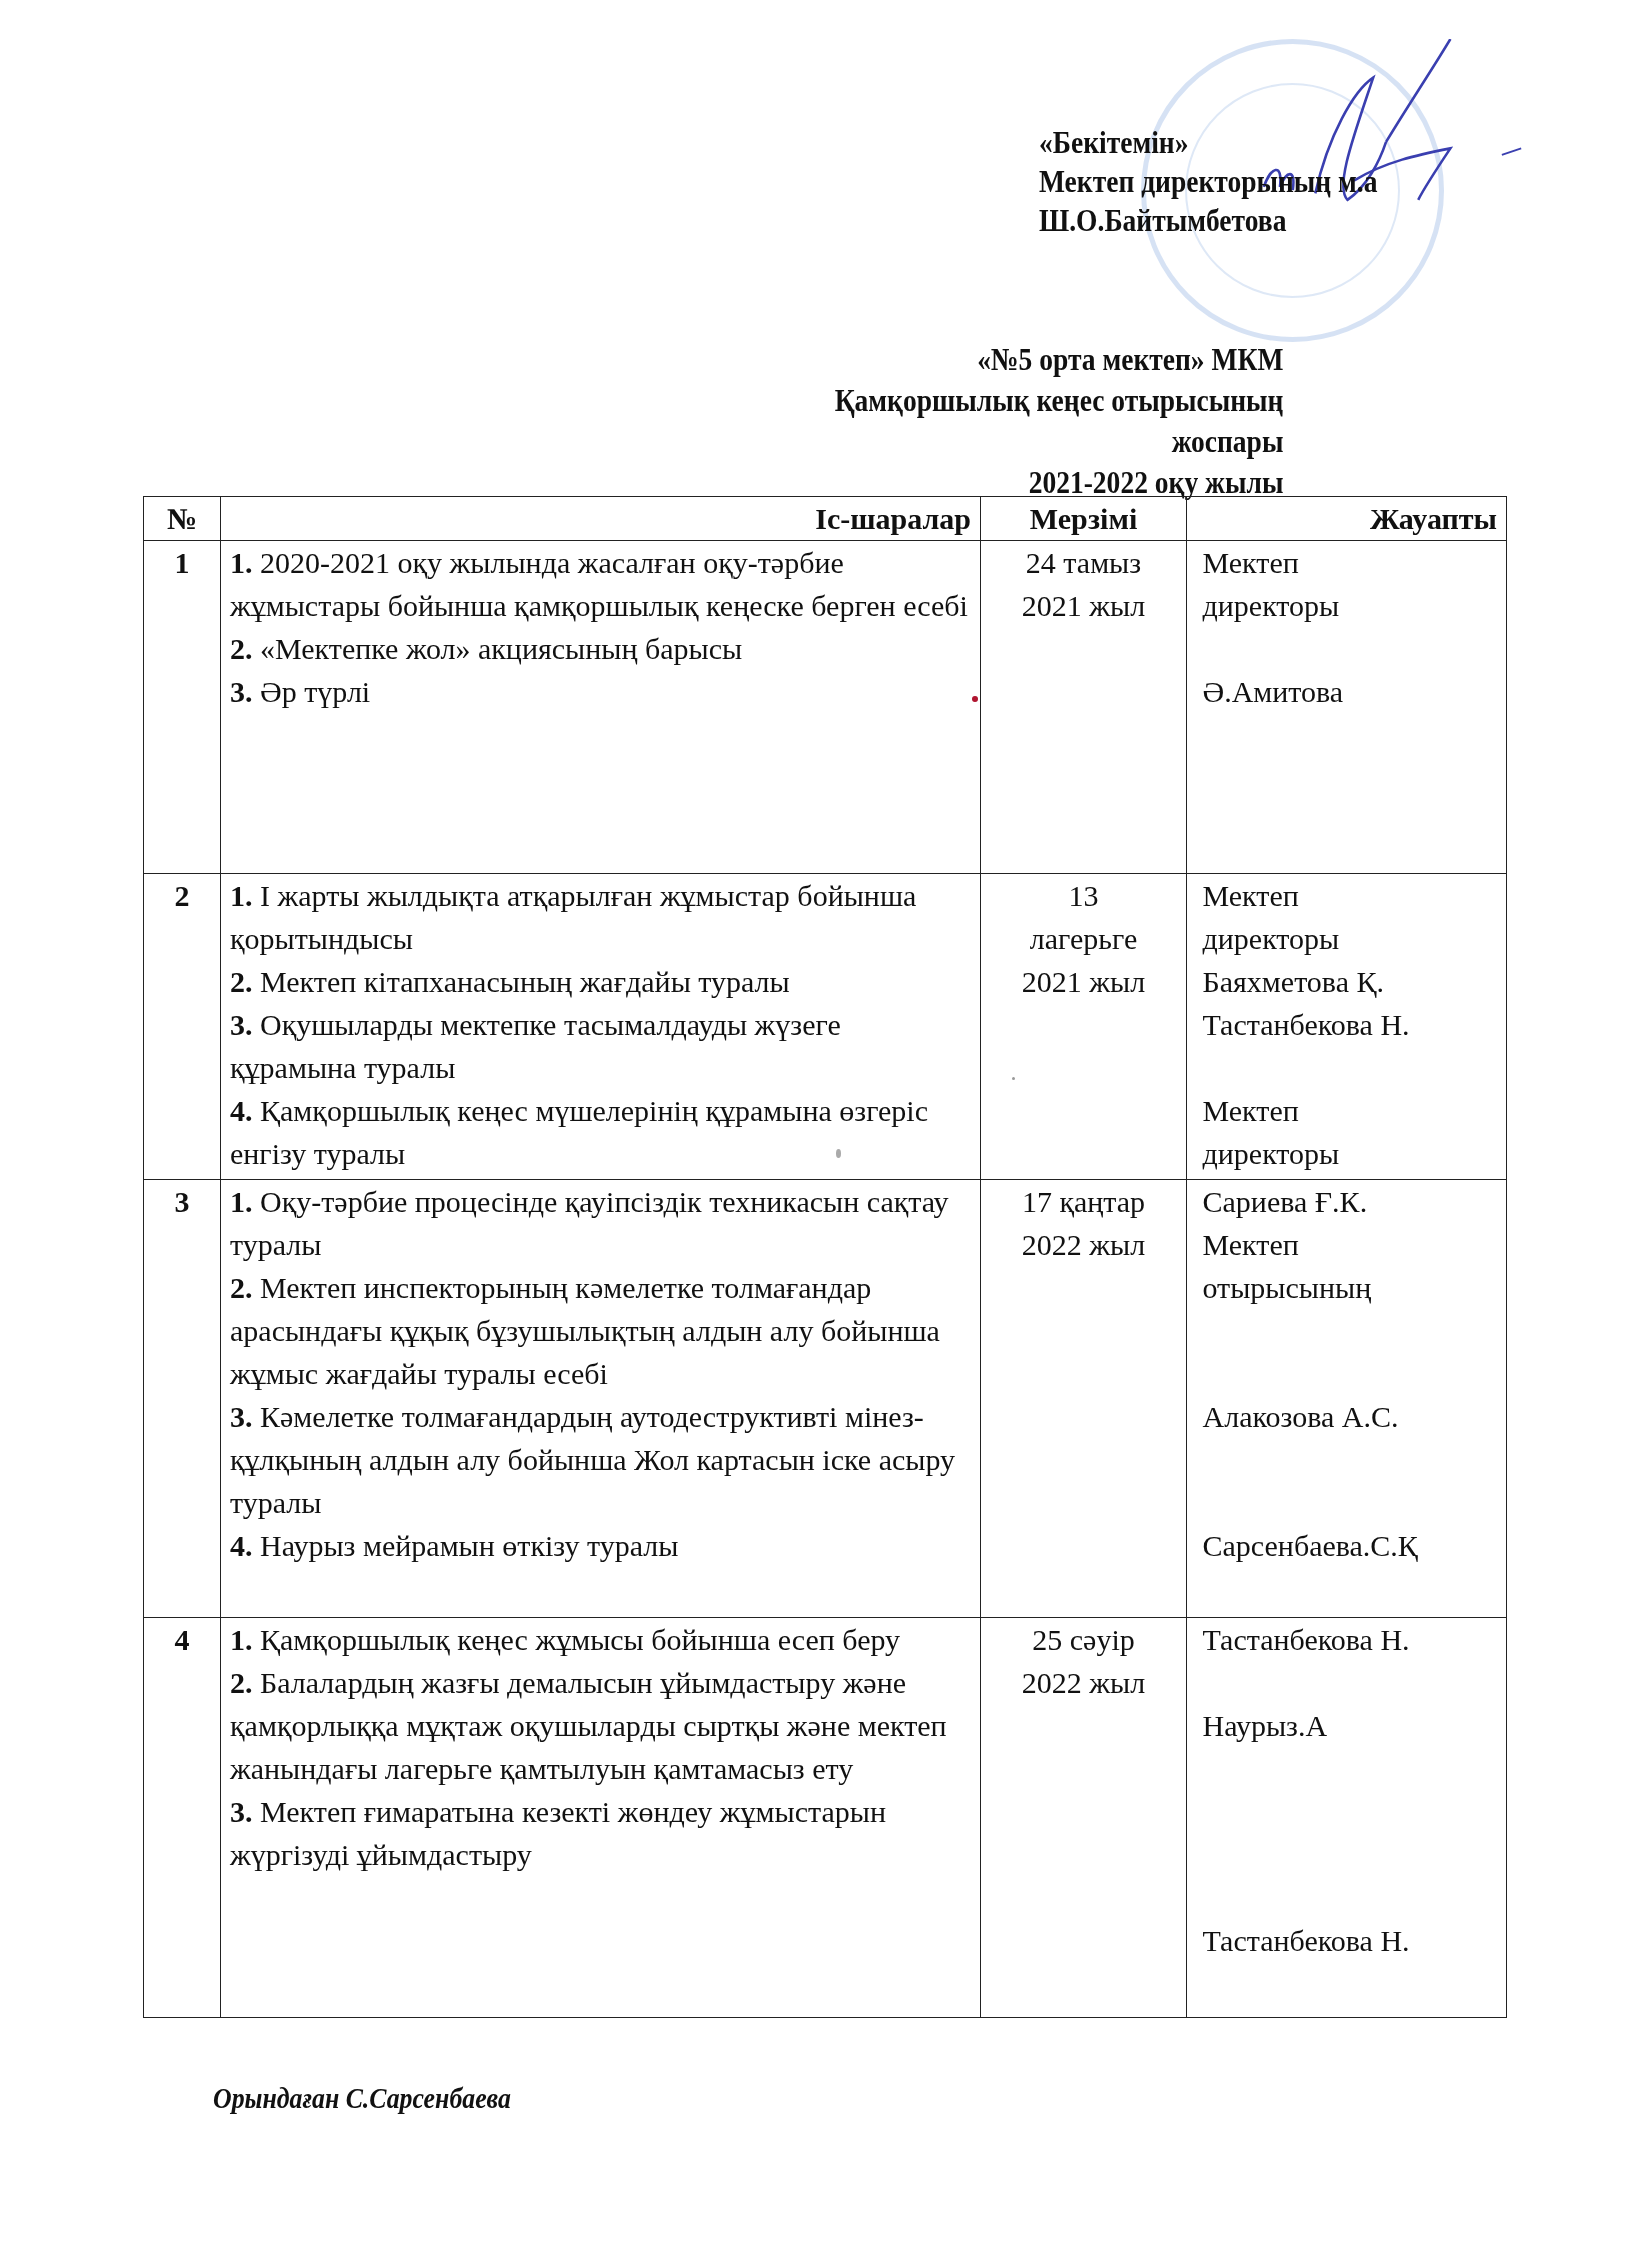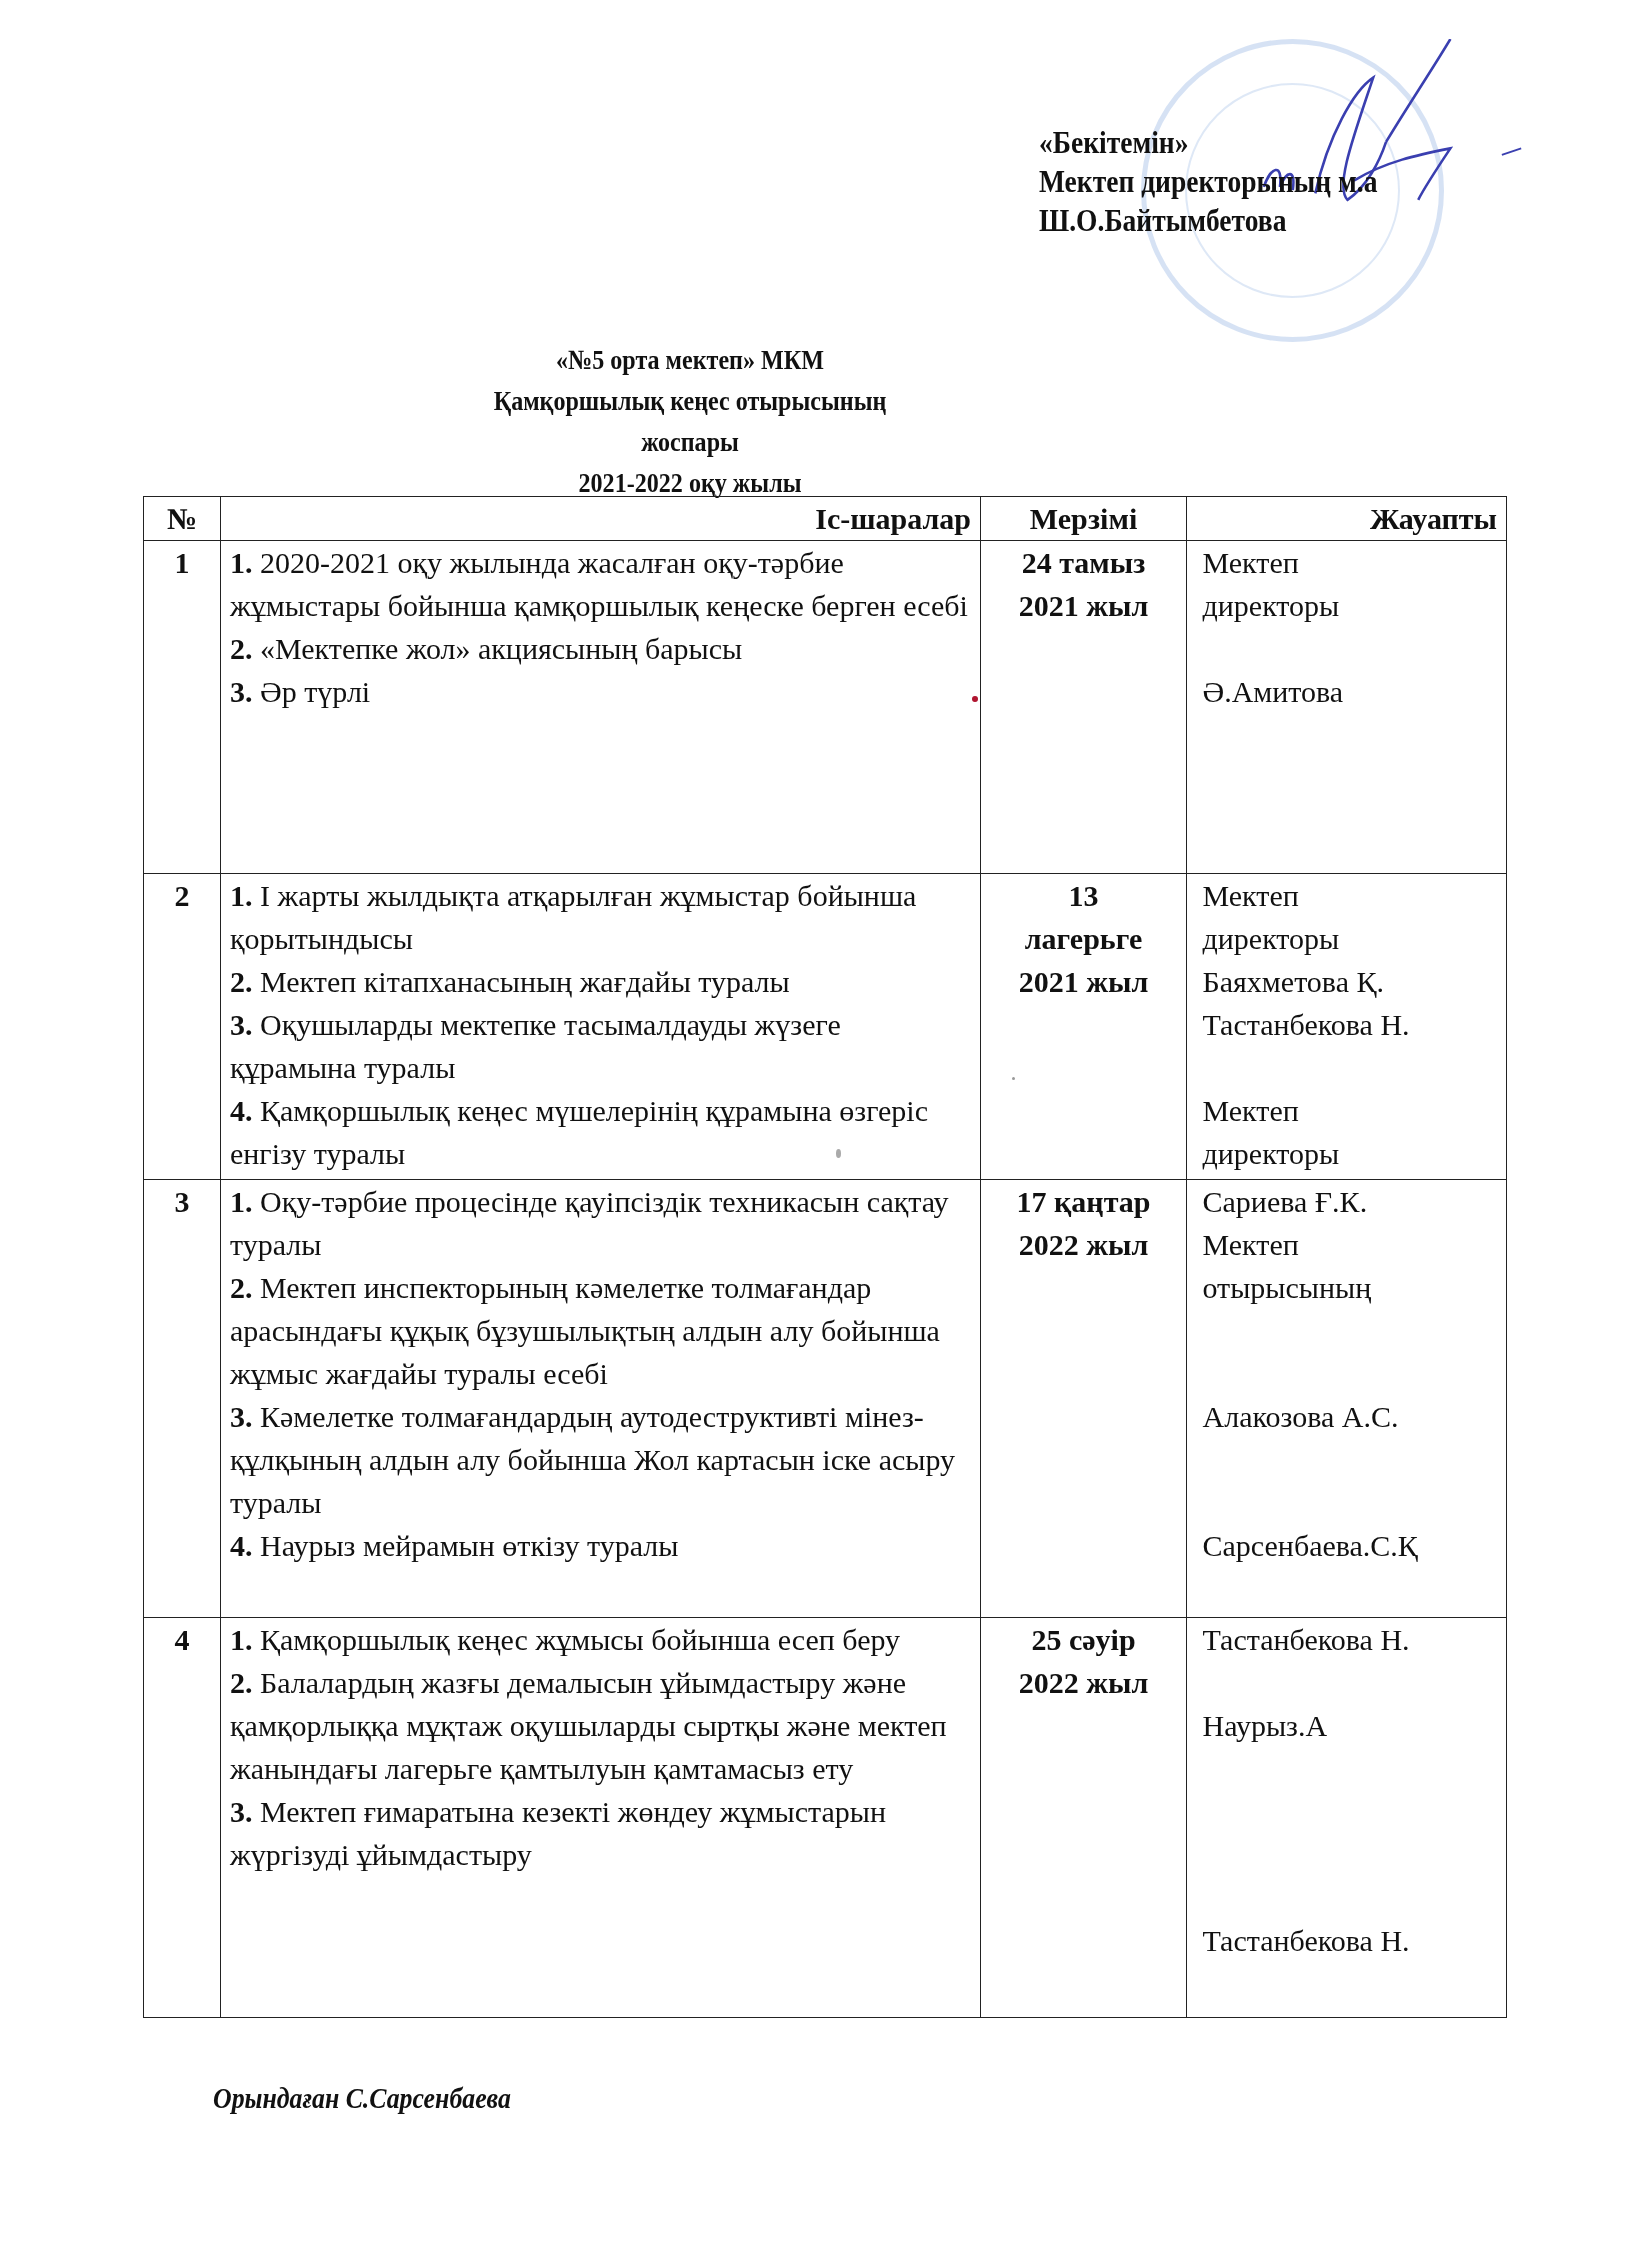--- a/index.html
+++ b/index.html
@@ -18,34 +18,34 @@
     border-radius: 50%; border: 5.2px solid rgba(90,140,210,0.25);
     box-sizing: border-box;
   }
   .stamp::after {
     content: ""; position: absolute; left: 39px; top: 39px; right: 39px; bottom: 39px;
     border-radius: 50%; border: 2.6px solid rgba(90,140,210,0.2);
   }
   .signature { position: absolute; left: 1257px; top: 39px; width: 271px; height: 193px; }
   .title {
     position: absolute; left: 0; width: 1380px; top: 339px;
-    text-align: center; font-weight: bold; font-size: 28px; line-height: 41px;
+    text-align: right; font-weight: bold; font-size: 32px; line-height: 41px;
   }
   .title div { transform: scaleX(0.86); }
   table.plan {
     position: absolute; left: 143px; top: 496px; width: 1364px;
     border-collapse: collapse; font-size: 30px; line-height: 43px;
   }
   table.plan td, table.plan th {
     border: 1.9px solid #222; vertical-align: top; padding: 0 9px;
   }
   table.plan th { font-weight: bold; height: 43px; }
   .c-num { width: 58px; text-align: center; font-weight: bold; }
   .c-act { width: 741px; text-align: left; }
-  .c-date { width: 187px; text-align: center; font-weight: bold; }
+  .c-date { width: 187px; text-align: center; }
   .c-resp { width: auto; text-align: left; padding-left: 15.5px !important; }
   th.c-act { text-align: right; }
   th.c-resp { text-align: right; }
   .item b { font-weight: bold; }
   .resp-line { display: block; min-height: 43px; font-family: Liberation Serif, serif; }
   .gap { display: block; height: 43px; }
   .footer {
     position: absolute; left: 213px; top: 2081px;
     font-style: italic; font-weight: bold; font-size: 30px;
     transform: scaleX(0.86); transform-origin: left top;

